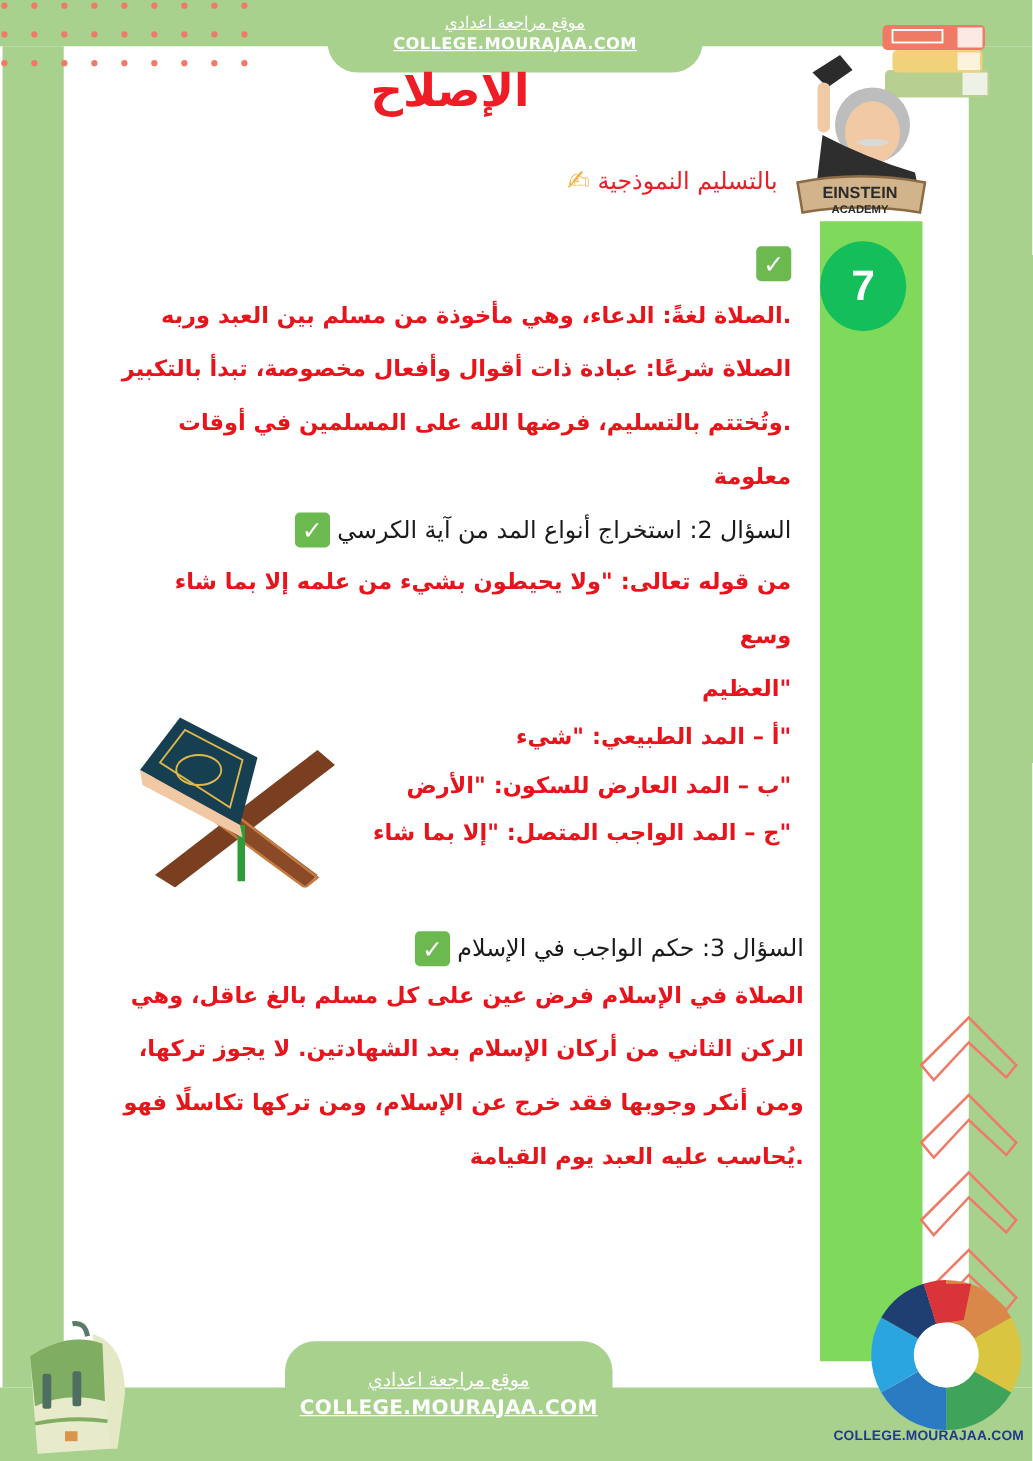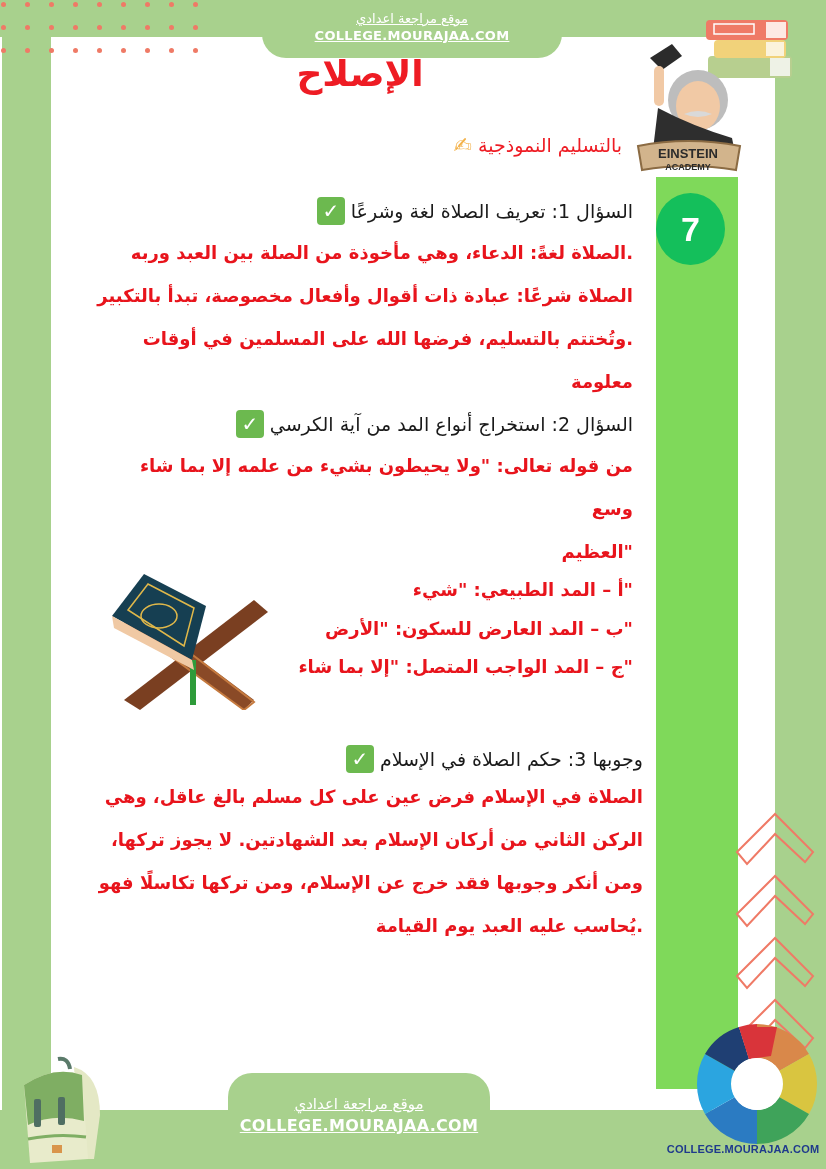--- a/index.html
+++ b/index.html
@@ -114,25 +114,24 @@
 <div class="content" style="right:204px; top:132px; display:flex; align-items:center; gap:6px;">
   <span class="heading-red">بالتسليم النموذجية</span>
   <span style="font-size:22px; color:#f3b24b;">✍</span>
 </div>
 
 <div id="green-bar"></div>
 <div id="page-badge">7</div>
 
 <div class="content" style="right:193px; top:197px; width:540px;">
   <div class="q-head" style="justify-content:flex-start;">
-    <span>السؤال 1: تعريف الصلاة لغة وشرعًا</span>
     <span class="check">✓</span>
   </div>
   <div class="ans" style="margin-top:6px;">
-    <div>.الصلاة لغةً: الدعاء، وهي مأخوذة من الصلة بين العبد وربه</div>
+    <div>.الصلاة لغةً: الدعاء، وهي مأخوذة من مسلم بين العبد وربه</div>
     <div>الصلاة شرعًا: عبادة ذات أقوال وأفعال مخصوصة، تبدأ بالتكبير</div>
     <div>.وتُختتم بالتسليم، فرضها الله على المسلمين في أوقات معلومة</div>
   </div>
 </div>
 
 <div class="content" style="right:193px; top:410px; width:540px;">
   <div class="q-head">
     <span>السؤال 2: استخراج أنواع المد من آية الكرسي</span>
     <span class="check">✓</span>
   </div>
@@ -151,21 +150,21 @@
   <path d="M20 52 L140 140 L150 132 L30 40" fill="none" stroke="#c57a3f" stroke-width="2"></path>
   <rect x="86" y="90" width="6" height="45" fill="#2e9b3a"></rect>
   <path d="M8 46 L40 4 L102 36 L88 90 Z" fill="#163f52"></path>
   <path d="M8 46 L88 90 L90 100 L10 58 Z" fill="#f0c9a4"></path>
   <path d="M24 40 L44 14 L90 38 L80 76 Z" fill="none" stroke="#e0b84a" stroke-width="1.5"></path>
   <ellipse cx="55" cy="46" rx="18" ry="12" fill="none" stroke="#e0b84a" stroke-width="1.5"></ellipse>
 </svg>
 
 <div class="content" style="right:183px; top:745px; width:550px;">
   <div class="q-head">
-    <span>وجوبها 3: حكم الصلاة في الإسلام</span>
+    <span>السؤال 3: حكم الواجب في الإسلام</span>
     <span class="check">✓</span>
   </div>
   <div class="ans" style="margin-top:2px;">
     <div>الصلاة في الإسلام فرض عين على كل مسلم بالغ عاقل، وهي</div>
     <div>الركن الثاني من أركان الإسلام بعد الشهادتين. لا يجوز تركها،</div>
     <div>ومن أنكر وجوبها فقد خرج عن الإسلام، ومن تركها تكاسلًا فهو</div>
     <div>.يُحاسب عليه العبد يوم القيامة</div>
   </div>
 </div>
 

